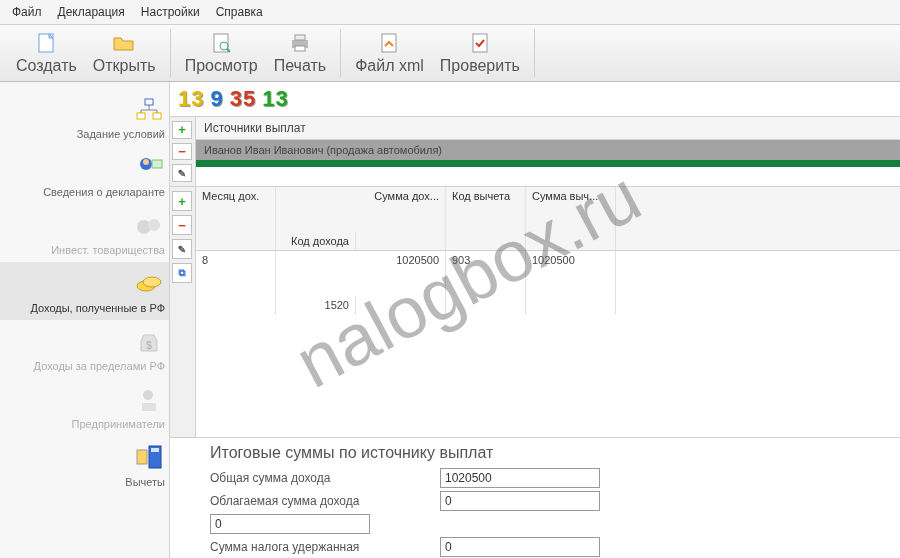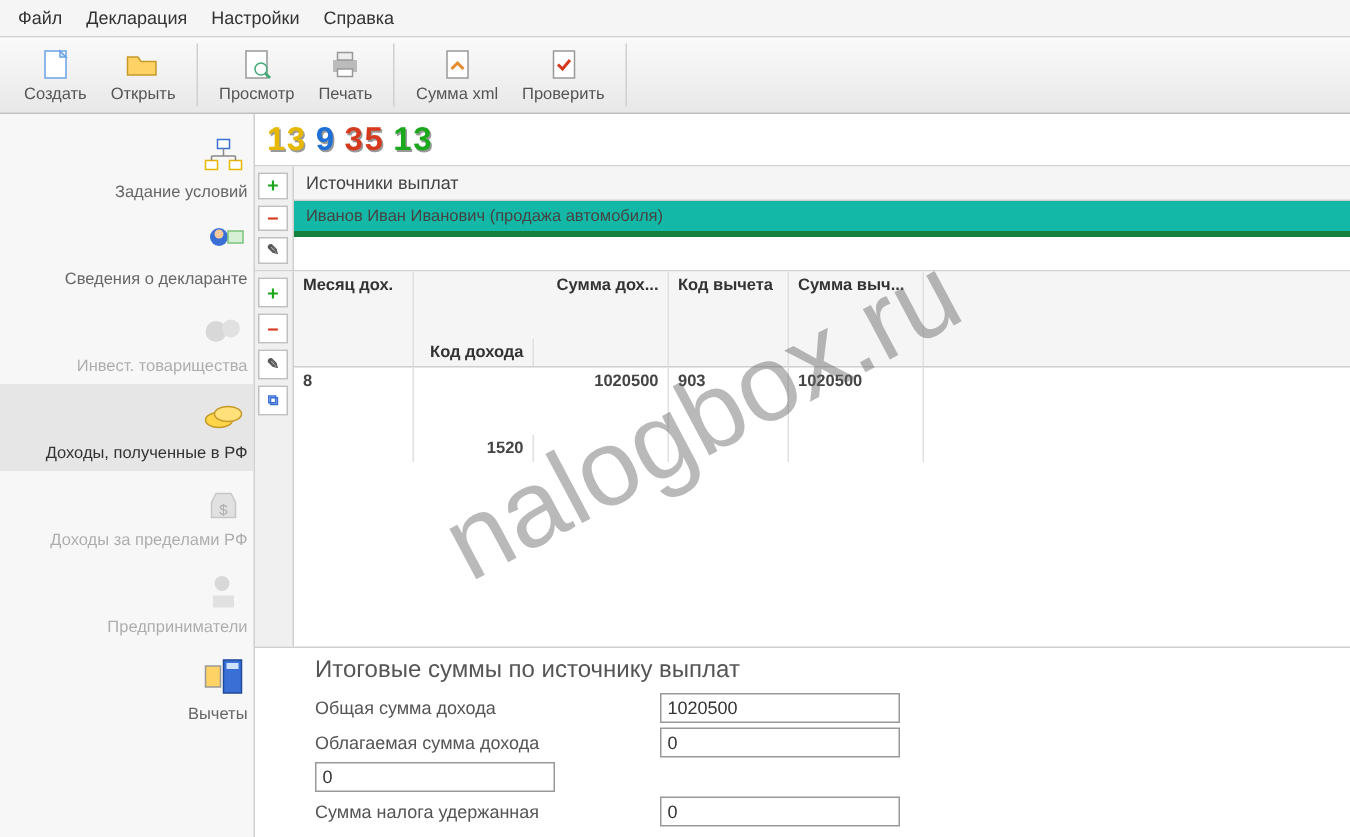--- a/index.html
+++ b/index.html
@@ -32,21 +32,21 @@
     padding: 4px 2px;
     background: linear-gradient(#fafafa,#e8e8e8);
     border-bottom: 1px solid #c0c0c0;
   }
   .tb-group { display:flex; border-right:1px solid #d0d0d0; padding:0 6px; }
   .tb-btn {
     display:flex; flex-direction:column; align-items:center;
     padding:2px 8px; min-width:50px; cursor:default;
   }
   .tb-btn .ic { width:24px; height:24px; display:flex; align-items:center; justify-content:center; }
-  .tb-btn .lbl { font-size:11px; color:#555; margin-top:2px; }
+  .tb-btn .lbl { font-size:16px; color:#555; margin-top:2px; }
 
   
   .body {
     display:flex;
     height: calc(558px - 22px - 52px);
   }
   .sidebar {
     width: 170px;
     background:#f7f7f7;
     border-right:1px solid #d0d0d0;
@@ -93,26 +93,26 @@
   .mini-btn.del { color:#d63a1e; }
   .mini-btn.edit { font-size:10px; color:#555; }
   .mini-btn.copy { font-size:10px; color:#3a6fd6; }
 
   .panel-body { flex:1; }
   .panel-head {
     padding:4px 8px; background:#f5f5f5; border-bottom:1px solid #d0d0d0;
     font-size:12px; color:#444;
   }
   .src-row {
-    padding:4px 8px; background:#14b8a6; color:#444; border-bottom:4px solid #15803d;
+    padding:4px 8px; background:#a3a3a3; color:#444; border-bottom:7px solid #15803d;
   }
 
   
   .tbl-wrap { flex:1; display:flex; }
-  .tbl { flex:1;font-weight:bold; }
+  .tbl { flex:1; }
   .tbl-head {
     display:flex; background:#f5f5f5; border-bottom:1px solid #d0d0d0;
   }
   .tbl-head div, .tbl-row div {
     padding:3px 6px; border-right:1px solid #e0e0e0; font-size:11px;
     overflow:hidden; white-space:nowrap; text-overflow:ellipsis;
   }
   .c0{width:80px;} .c1{width:80px;text-align:right;margin-top:45px;} .c2{width:90px;text-align:right;}
   .c3{width:80px;text-align:left;} .c4{width:90px;text-align:left;}
   .tbl-row { display:flex; color:#444; }
@@ -191,21 +191,21 @@
     </div>
   </div>
   <div class="tb-group">
     <div class="tb-btn">
       <span class="ic">
         <svg width="20" height="22">
             <rect x="3" y="2" width="14" height="18" fill="#fff" stroke="#999"></rect>
             <path d="M6 14l4-4 4 4" fill="none" stroke="#e68a2a" stroke-width="2"></path>
           </svg>
       </span>
-      <span class="lbl">Сумма xml</span>
+      <span class="lbl">Файл xml</span>
     </div>
     <div class="tb-btn">
       <span class="ic">
         <svg width="20" height="22">
             <rect x="3" y="2" width="14" height="18" fill="#fff" stroke="#999"></rect>
             <path d="M6 11l3 3 5-6" fill="none" stroke="#d63a1e" stroke-width="2"></path>
           </svg>
       </span>
       <span class="lbl">Проверить</span>
     </div>

